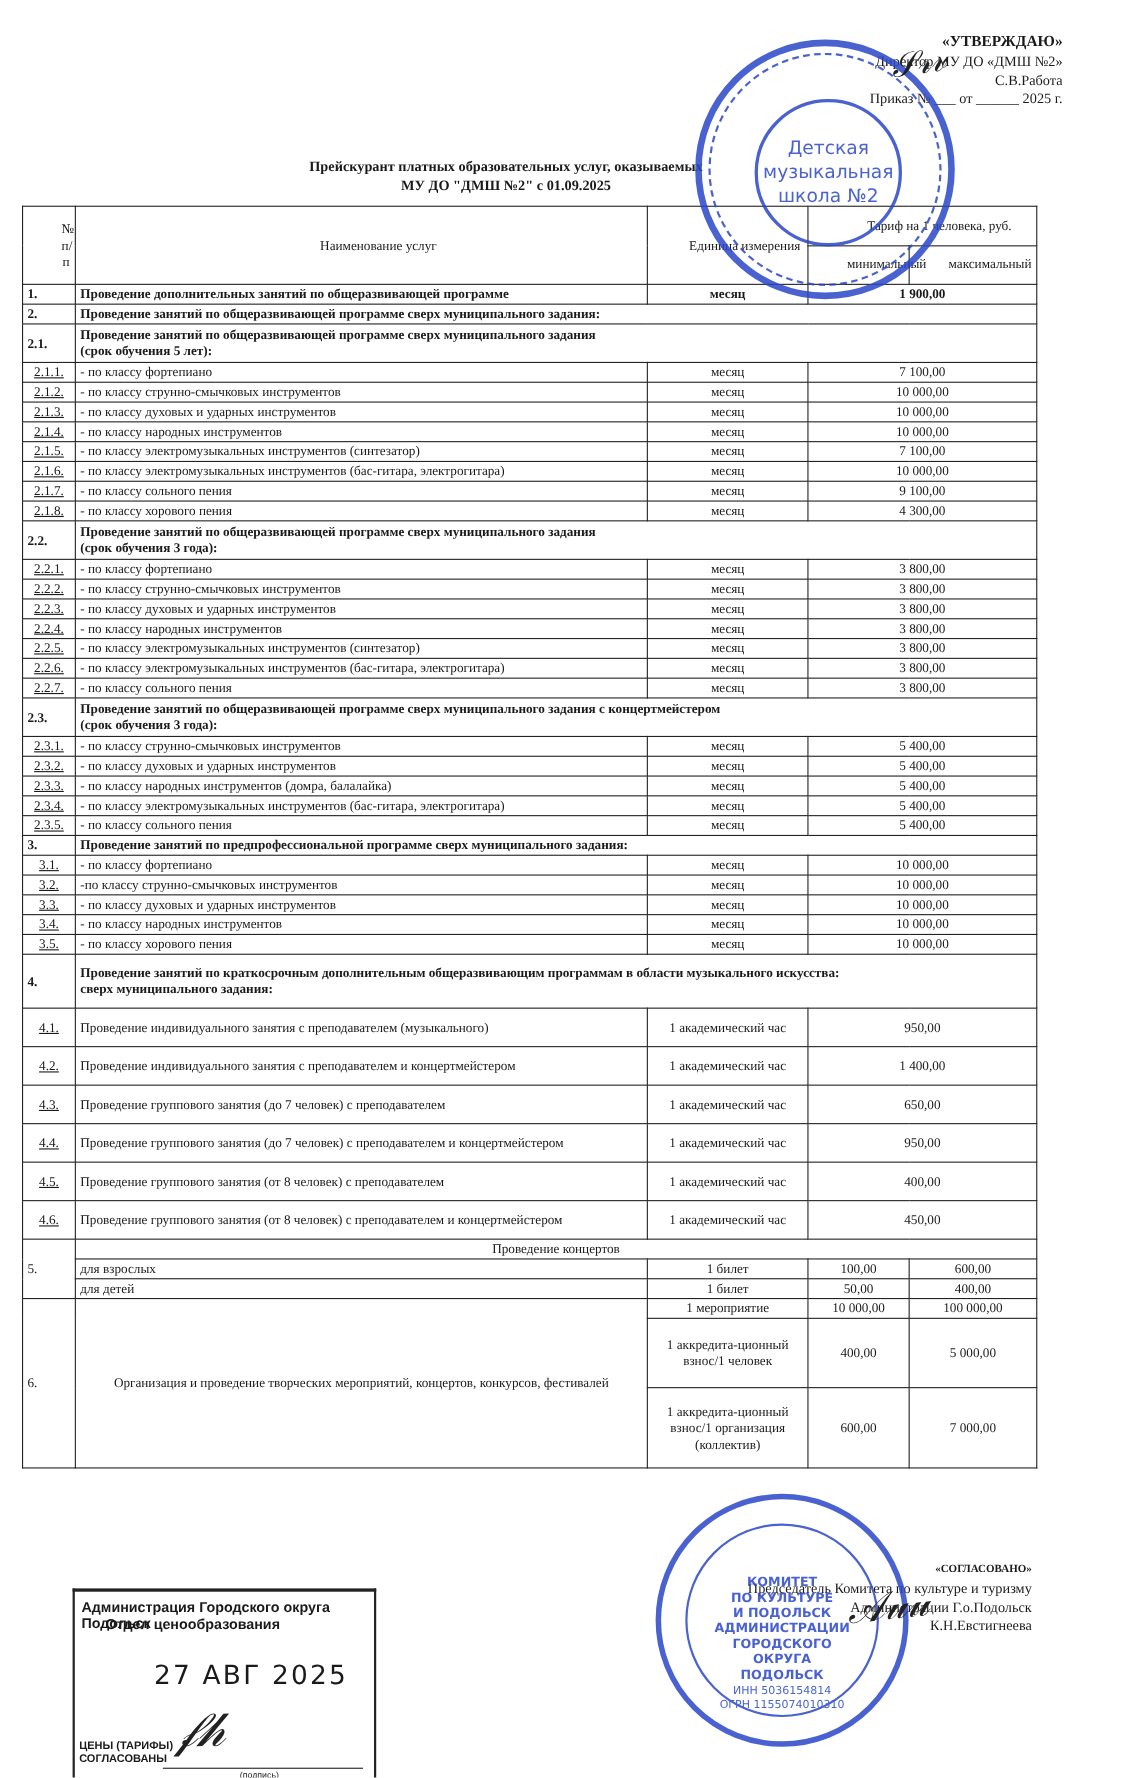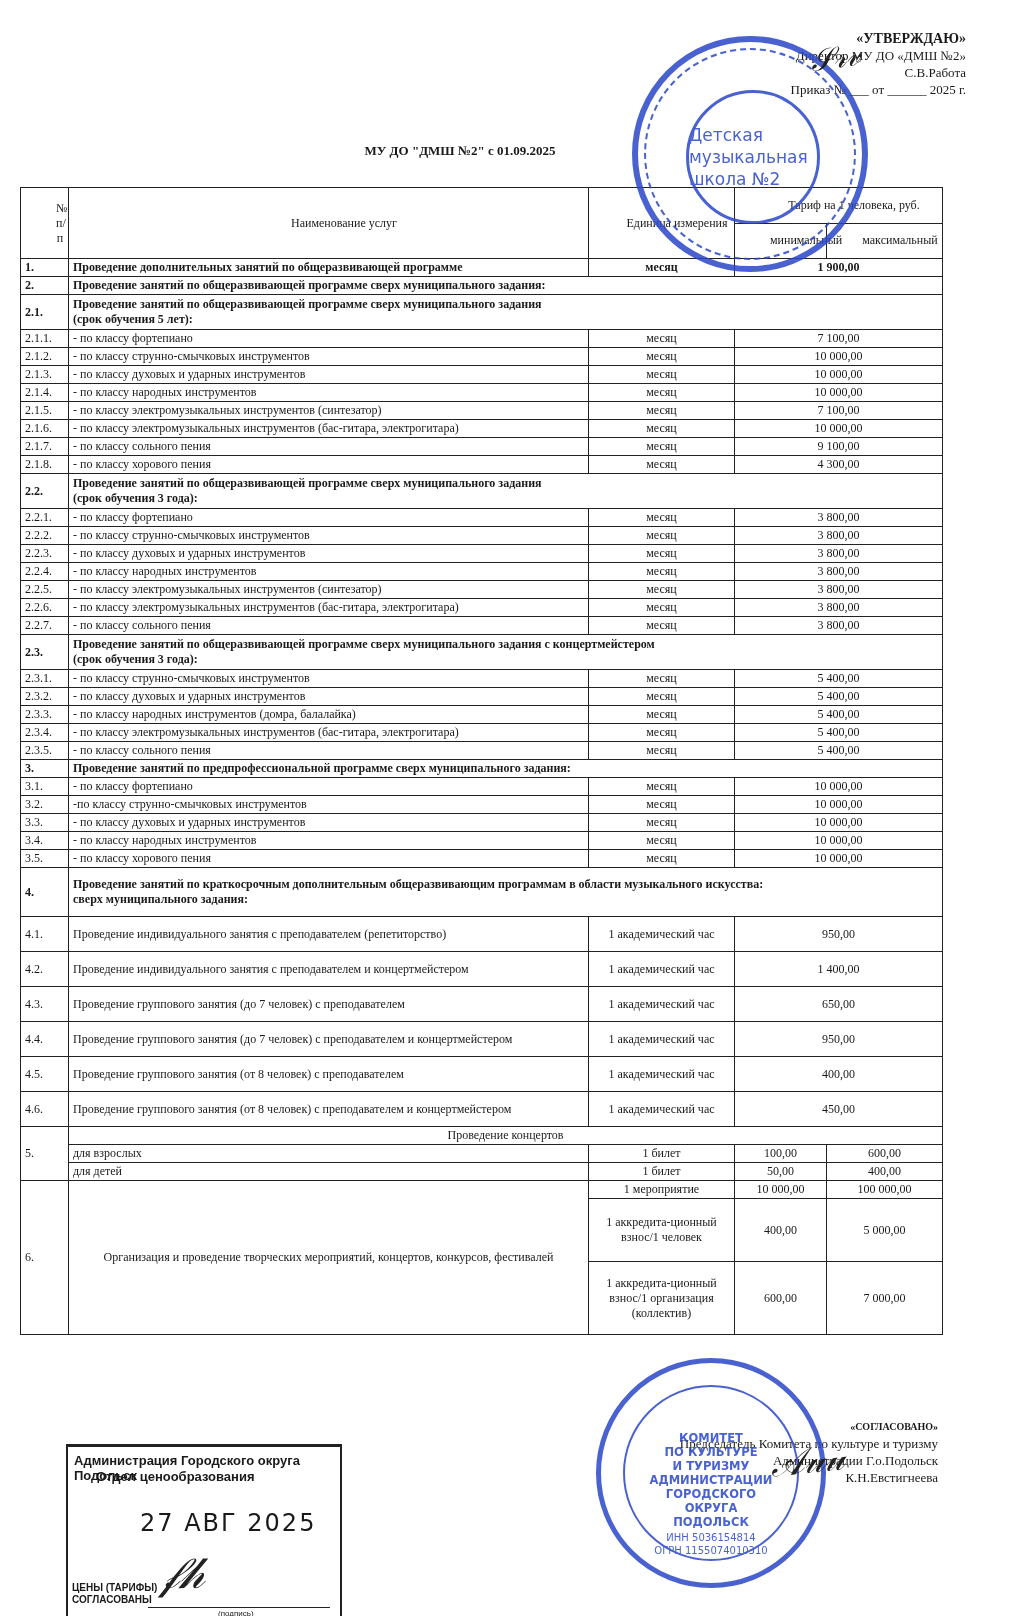--- a/index.html
+++ b/index.html
@@ -6,32 +6,32 @@
   body { width:1024px; height:1616px; position:relative; overflow:hidden;
          font-family:"Liberation Serif", "DejaVu Serif", serif; color:#1a1a1a; }
   .approve { position:absolute; right:58px; top:30px; text-align:right; font-size:13px; line-height:17px; }
   .approve .head { font-weight:bold; font-size:14px; }
   .title { position:absolute; left:200px; top:142px; width:520px; text-align:center;
            font-weight:bold; font-size:13px; line-height:18px; }
   table.price { position:absolute; left:20px; top:187px; width:922px; border-collapse:collapse;
                 font-size:12px; table-layout:fixed; }
   table.price td, table.price th { border:1.4px solid #222; padding:0 4px; vertical-align:middle; }
   table.price th { font-weight:normal; text-align:center;padding-left:35px; }
-  .num { text-align:left; }
+  .num { text-align:center;text-decoration:underline; }
   .numl { text-align:left; }
   .b { font-weight:bold; }
   .c { text-align:center; }
   tr.h18 td { height:17px; }
   tr.h36 td { height:34px; }
   tr.h50 td { height:48px; }
   .stamp-school { position:absolute; left:632px; top:36px; width:236px; height:236px; border-radius:50%;
                   border:6px solid #2a47c8; box-sizing:border-box; opacity:0.85; pointer-events:none; }
   .stamp-school .inner { position:absolute; left:48px; top:48px; width:128px; height:128px; border-radius:50%;
                          border:3px solid #2a47c8; display:flex; align-items:center; justify-content:center;
-                         text-align:left; color:#2a47c8; font-family:"DejaVu Sans", sans-serif; font-size:17px; line-height:22px; }
+                         text-align:center; color:#2a47c8; font-family:"DejaVu Sans", sans-serif; font-size:17px; line-height:22px; }
   .stamp-school .ring { position:absolute; left:6px; top:6px; right:6px; bottom:6px; border-radius:50%;
                         border:2px dashed #2a47c8; }
   .stamp-com { position:absolute; left:596px; top:1358px; width:230px; height:230px; border-radius:50%;
                border:5px solid #2a47c8; box-sizing:border-box; opacity:0.85; pointer-events:none; }
   .stamp-com .ring { position:absolute; left:22px; top:22px; right:22px; bottom:22px; border-radius:50%; border:2px solid #2a47c8; }
   .stamp-com .inner { position:absolute; left:0; right:0; top:68px; text-align:center; color:#2a47c8;
                       font-family:"DejaVu Sans", sans-serif; font-weight:bold; font-size:11.5px; line-height:14px; }
   .stamp-com .ids { position:absolute; left:0; right:0; bottom:26px; text-align:center; color:#2a47c8;
                     font-family:"DejaVu Sans", sans-serif; font-size:10px; line-height:13px; }
   .agreed { position:absolute; right:86px; top:1418px; text-align:right; font-size:13px; line-height:17px; }
@@ -52,20 +52,21 @@
 <body>
 
 <div class="approve">
   <div class="head">«УТВЕРЖДАЮ»</div>
   <div>Директор МУ ДО «ДМШ №2»</div>
   <div>С.В.Работа</div>
   <div>Приказ № ___ от ______ 2025 г.</div>
 </div>
 
 <div class="title">
+  <div>Прейскурант платных образовательных услуг, оказываемых</div>
   <div>МУ ДО "ДМШ №2" с 01.09.2025</div>
 </div>
 
 <table class="price">
   <colgroup>
     <col style="width:48px">
       <col style="width:520px">
       <col style="width:146px">
       <col style="width:92px">
       <col style="width:116px">
@@ -274,21 +275,21 @@
       </tr>
       <tr class="h50">
         <td class="b numl">4.</td>
         <td colspan="4" class="b">
           <div>Проведение занятий по краткосрочным дополнительным общеразвивающим программам в области музыкального искусства:</div>
           <div>сверх муниципального задания:</div>
         </td>
       </tr>
       <tr class="h36">
         <td class="num">4.1.</td>
-        <td>Проведение индивидуального занятия с преподавателем (репетиторство)</td>
+        <td>Проведение индивидуального занятия с преподавателем (музыкального)</td>
         <td class="c">1 академический час</td>
         <td colspan="2" class="c">950,00</td>
       </tr>
       <tr class="h36">
         <td class="num">4.2.</td>
         <td>Проведение индивидуального занятия с преподавателем и концертмейстером</td>
         <td class="c">1 академический час</td>
         <td colspan="2" class="c">1 400,00</td>
       </tr>
       <tr class="h36">
@@ -366,21 +367,21 @@
   <div>Председатель Комитета по культуре и туризму</div>
   <div>Администрации Г.о.Подольск</div>
   <div>К.Н.Евстигнеева</div>
 </div>
 
 <div class="stamp-com">
   <div class="ring"></div>
   <div class="inner" id="com-lines">
       <div>КОМИТЕТ</div>
       <div>ПО КУЛЬТУРЕ</div>
-      <div>И ТУРИЗМУ</div>
+      <div>И ПОДОЛЬСК</div>
       <div>АДМИНИСТРАЦИИ</div>
       <div>ГОРОДСКОГО</div>
       <div>ОКРУГА</div>
       <div>ПОДОЛЬСК</div>
     </div>
   <div class="ids">
     <div>ИНН 5036154814</div>
     <div>ОГРН 1155074010310</div>
   </div>
 </div>

